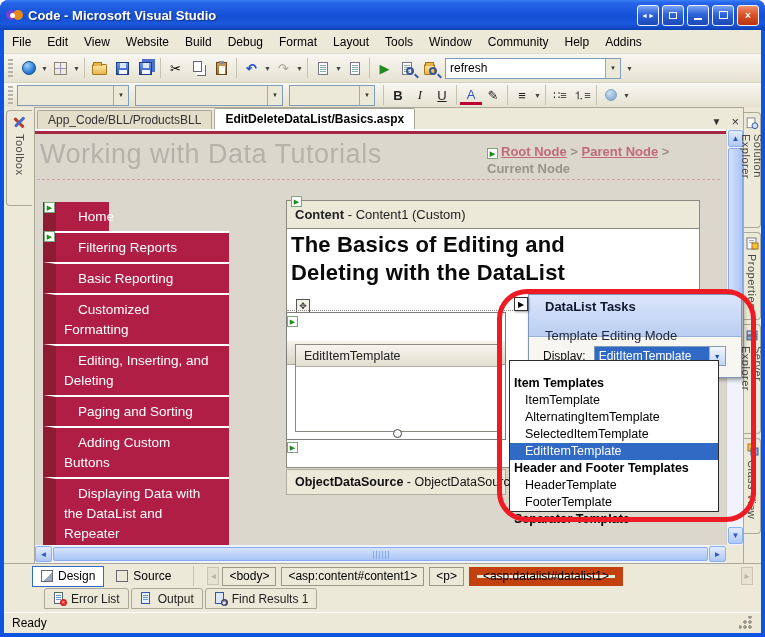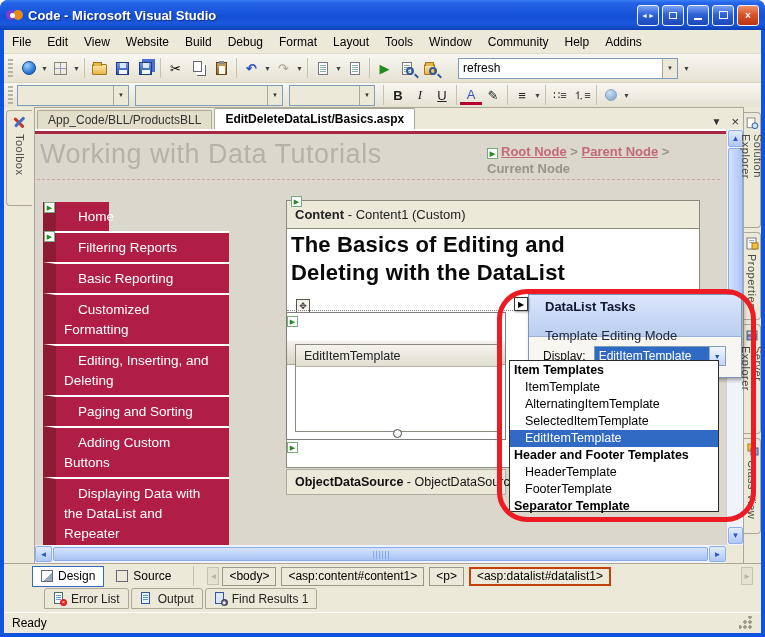--- a/index.html
+++ b/index.html
@@ -128,37 +128,37 @@
     box-shadow:2px 2px 4px rgba(0,0,0,.35);z-index:40;}
   .tasks-head{height:42px;background:linear-gradient(180deg,#dbe6fa,#b9cef1);border-bottom:1px solid #9cb0d8;padding:4px 0 0 16px;}
   .tasks-title{font-size:13px;font-weight:bold;color:#101830;}
   .tasks-sub{font-size:13px;color:#20283c;margin-top:14px;}
   .tasks-body{display:flex;align-items:center;padding:9px 0 0 14px;font-size:12px;color:#111;}
   .disp-combo{margin-left:8px;width:132px;height:20px;border:1px solid #7f9db9;background:#fff;display:flex;}
   .disp-combo .sel{flex:1;background:#316ac5;color:#fff;font-size:12px;padding:2px 4px;white-space:nowrap;}
   .disp-combo .xparw{width:16px;background:linear-gradient(180deg,#f2f6ff,#c0d4f8);border-left:1px solid #9ab0d8;
     display:flex;align-items:center;justify-content:center;font-size:7px;color:#1a4ca8;border-radius:0 1px 1px 0;}
   .tlist{position:absolute;left:505px;top:253px;width:210px;height:152px;background:#fff;border:1px solid #2a2a2a;z-index:42;
-    font-size:12.5px;color:#000;padding-top:1px;}
+    font-size:12.5px;color:#000;padding-top:14px;}
   .tlist .hrow{font-weight:bold;padding:1px 4px;line-height:15px;}
   .tlist .irow{padding:1px 4px 1px 15px;line-height:15px;}
   .tlist .irow.selected{background:#316ac5;color:#fff;}
 
   
   .annotation{position:absolute;left:493px;top:182px;width:259px;height:233px;border:5px solid #ed1c24;border-radius:30px;z-index:60;pointer-events:none;}
 
   
   .designbar{position:absolute;left:4px;top:563px;width:757px;height:25px;background:#ece9d8;border-top:1px solid #aca899;
     display:flex;align-items:center;font-size:12px;padding-left:28px;}
   .viewbtn{height:21px;display:flex;align-items:center;padding:0 8px;margin-right:4px;color:#000;}
   .viewbtn.active{background:#fff;border:1px solid #316ac5;font-weight:normal;}
   .viewbtn .vicon{width:12px;height:12px;margin-right:5px;border:1px solid #667;background:linear-gradient(135deg,#fff 60%,#9ab 60%);}
   .navarrow{width:12px;height:18px;display:flex;align-items:center;justify-content:center;color:#b8b4a4;font-size:8px;border:1px solid #c8c4b4;margin:0 3px;background:#e6e2d2;}
   .tagbtn{height:19px;display:flex;align-items:center;padding:0 6px;border:1px solid #9a968a;background:#ece9d8;margin-right:5px;font-size:12px;color:#000;}
-  .tagbtn.hl{border:2px solid #c2410c;}
+  .tagbtn.hl{border:8px solid #c2410c;}
   .paneltabs{position:absolute;left:4px;top:588px;width:757px;height:24px;background:#ece9d8;display:flex;align-items:flex-start;padding-left:40px;}
   .ptab{height:21px;display:flex;align-items:center;padding:0 8px;border:1px solid #aca899;border-radius:3px 3px 0 0;background:#ece9d8;font-size:12px;margin-right:2px;color:#222;}
   .pticon{width:13px;height:13px;margin-right:5px;position:relative;}
   .pticon .sheet{position:absolute;left:1px;top:0;width:9px;height:12px;background:#fff;border:1px solid #567;}
   .pticon .lines{position:absolute;left:3px;top:3px;width:5px;height:1px;background:#69c;box-shadow:0 2px 0 #69c,0 4px 0 #69c;}
   .pticon .badge{position:absolute;right:-1px;bottom:-1px;width:7px;height:7px;border-radius:50%;background:#d22;color:#fff;font-size:5px;line-height:7px;text-align:center;}
   .pticon.output .sheet{background:#e8f0fe;border-color:#35a;}
   .statusbar{position:absolute;left:4px;top:612px;width:757px;height:21px;background:#ece9d8;border-top:1px solid #fff;
     display:flex;align-items:center;font-size:12px;padding:0 8px;color:#000;}
   .sgrip{margin-left:auto;width:14px;height:14px;background:
@@ -255,21 +255,21 @@
     <span class="tsep"></span>
     <span class="tbtn green">▶</span>
     <span class="tbtn">
         <span class="ic ic-doc"></span>
         <span class="ic ic-mag" style="margin-left:-6px;margin-top:6px;"></span>
       </span>
     <span class="tbtn">
         <span class="ic ic-folder" style="width:11px;"></span>
         <span class="ic ic-mag" style="margin-left:-6px;margin-top:6px;"></span>
       </span>
-    <span class="combo" style="width:220px;margin-left:16px;">
+    <span class="combo" style="width:176px;margin-left:3px;">
       <span class="val">refresh</span>
       <span class="arw">▼</span>
     </span>
     <span class="dd" style="margin-left:4px;">▼</span>
   </div>
 
   <div class="tbrow tb2">
     <span class="grip"></span>
     <span class="combo" style="width:112px;background:#ece9d8;">
         <span class="val"></span>

